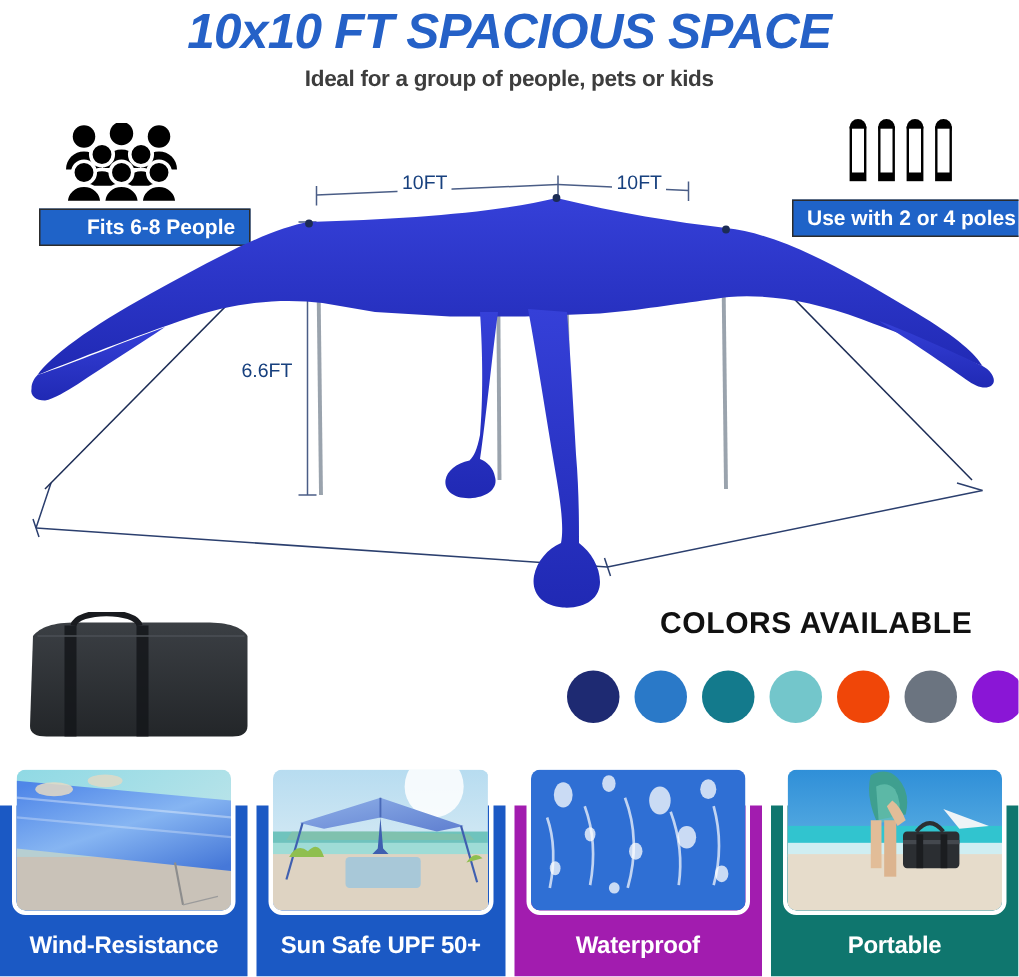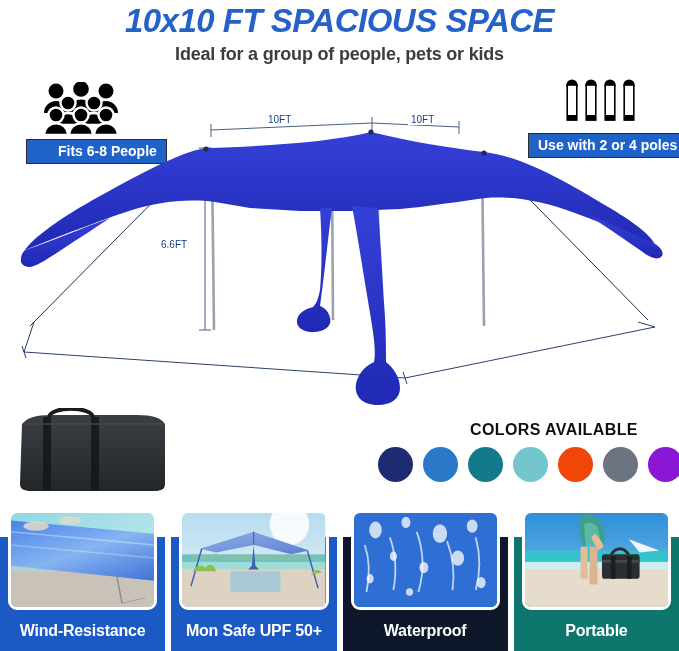--- a/index.html
+++ b/index.html
@@ -13,21 +13,21 @@
 
   
   .title{
     position:absolute;left:0;top:2px;width:679px;text-align:center;
     font-family:"Liberation Sans", sans-serif;
     font-size:33px;font-weight:bold;font-style:italic;
     color:#2561c7;letter-spacing:-0.5px;white-space:nowrap;
   }
   .subtitle{
     position:absolute;left:0;top:44px;width:679px;text-align:center;
-    font-size:18px;font-weight:bold;color:#3d3d3d;letter-spacing:-0.2px;
+    font-size:15px;font-weight:bold;color:#3d3d3d;letter-spacing:-0.2px;
   }
 
   
   .badge{
     position:absolute;
     background:#1f63c8;color:#ffffff;
     font-size:14px;font-weight:bold;
     padding:3px 9px 4px 9px;
     border:1px solid #2c2c2c;
     white-space:nowrap;text-align:center;
@@ -35,40 +35,39 @@
   #badge-people{left:26px;top:139px;}
   #badge-poles{left:528px;top:133px;}
 
   .people-icon{position:absolute;left:42px;top:82px;width:78px;height:52px;}
   .poles-icon{position:absolute;left:562px;top:79px;width:80px;height:48px;}
 
   
   .illus{position:absolute;left:0;top:108px;width:679px;height:300px;}
 
   .dim-label{
-    position:absolute;font-size:10px;color:#17407e;font-weight:normal;
+    position:absolute;font-size:13px;color:#17407e;font-weight:normal;
     white-space:nowrap;background:#ffffff;padding:0 3px;
   }
   #dim-left{left:265px;top:114px;}
   #dim-right{left:408px;top:114px;}
   #dim-height{left:158px;top:239px;}
 
   
   .bag-label{
     position:absolute;left:40px;top:386px;
     font-size:17px;font-weight:bold;color:#2b2b2b;white-space:nowrap;
   }
   .bag{position:absolute;left:15px;top:408px;width:155px;height:86px;}
 
   
   .colors-title{
-    position:absolute;left:440px;top:421px;
-    font-size:16px;font-weight:bold;color:#111111;letter-spacing:0.4px;
+    position:absolute;left:440px;top:405px;
+    font-size:20px;font-weight:bold;color:#111111;letter-spacing:0.4px;
     white-space:nowrap;
-    margin-left:30px;
   }
   .swatches{position:absolute;left:378px;top:447px;width:290px;height:38px;display:flex;gap:10px;}
   .swatch{width:35px;height:35px;border-radius:50%;flex:0 0 auto;}
 
   
   .features{
     position:absolute;left:0;top:537px;width:679px;height:114px;
     display:flex;gap:6px;
   }
   .feature{
@@ -325,24 +324,24 @@
           <path d="M20 38 L80 20 L142 40 L122 44 L80 34 L38 42 Z" fill="url(#scan)"></path>
           <path d="M80 20 L80 34" stroke="#4a6ab8" stroke-width="1.4"></path>
           <path d="M22 38 L10 78" stroke="#3f5fb0" stroke-width="1.6"></path>
           <path d="M140 40 L152 80" stroke="#3f5fb0" stroke-width="1.6"></path>
           <path d="M80 34 L78 56 L74 60 L86 60 L82 56 Z" fill="#3f5fb0"></path>
           <rect x="54" y="62" width="56" height="22" rx="3" fill="#9fc6dc" opacity="0.85"></rect>
           <path d="M12 62 q6 -10 14 -4 q8 -8 12 4 z" fill="#8fbf4f"></path>
           <path d="M144 66 q6 -9 12 -3 z" fill="#8fbf4f"></path>
         </svg>
       </div>
-      <div class="flabel">Mon Safe UPF 50+</div>
+      <div class="flabel">Sun Safe UPF 50+</div>
     </div>
 
-    <div class="feature" style="background: #0f172a;">
+    <div class="feature" style="background: #a21caf;">
       <div class="photo">
         <svg viewBox="0 0 160 100" preserveAspectRatio="none" style="width:100%;height:100%;display:block">
           <rect width="160" height="100" fill="#2f6fd4"></rect>
           <g fill="#ffffff" opacity="0.75">
             <ellipse cx="24" cy="18" rx="7" ry="9"></ellipse>
             <ellipse cx="58" cy="10" rx="5" ry="6"></ellipse>
             <ellipse cx="96" cy="22" rx="8" ry="10"></ellipse>
             <ellipse cx="132" cy="14" rx="6" ry="7"></ellipse>
             <ellipse cx="44" cy="46" rx="4" ry="5"></ellipse>
             <ellipse cx="78" cy="58" rx="5" ry="6"></ellipse>

